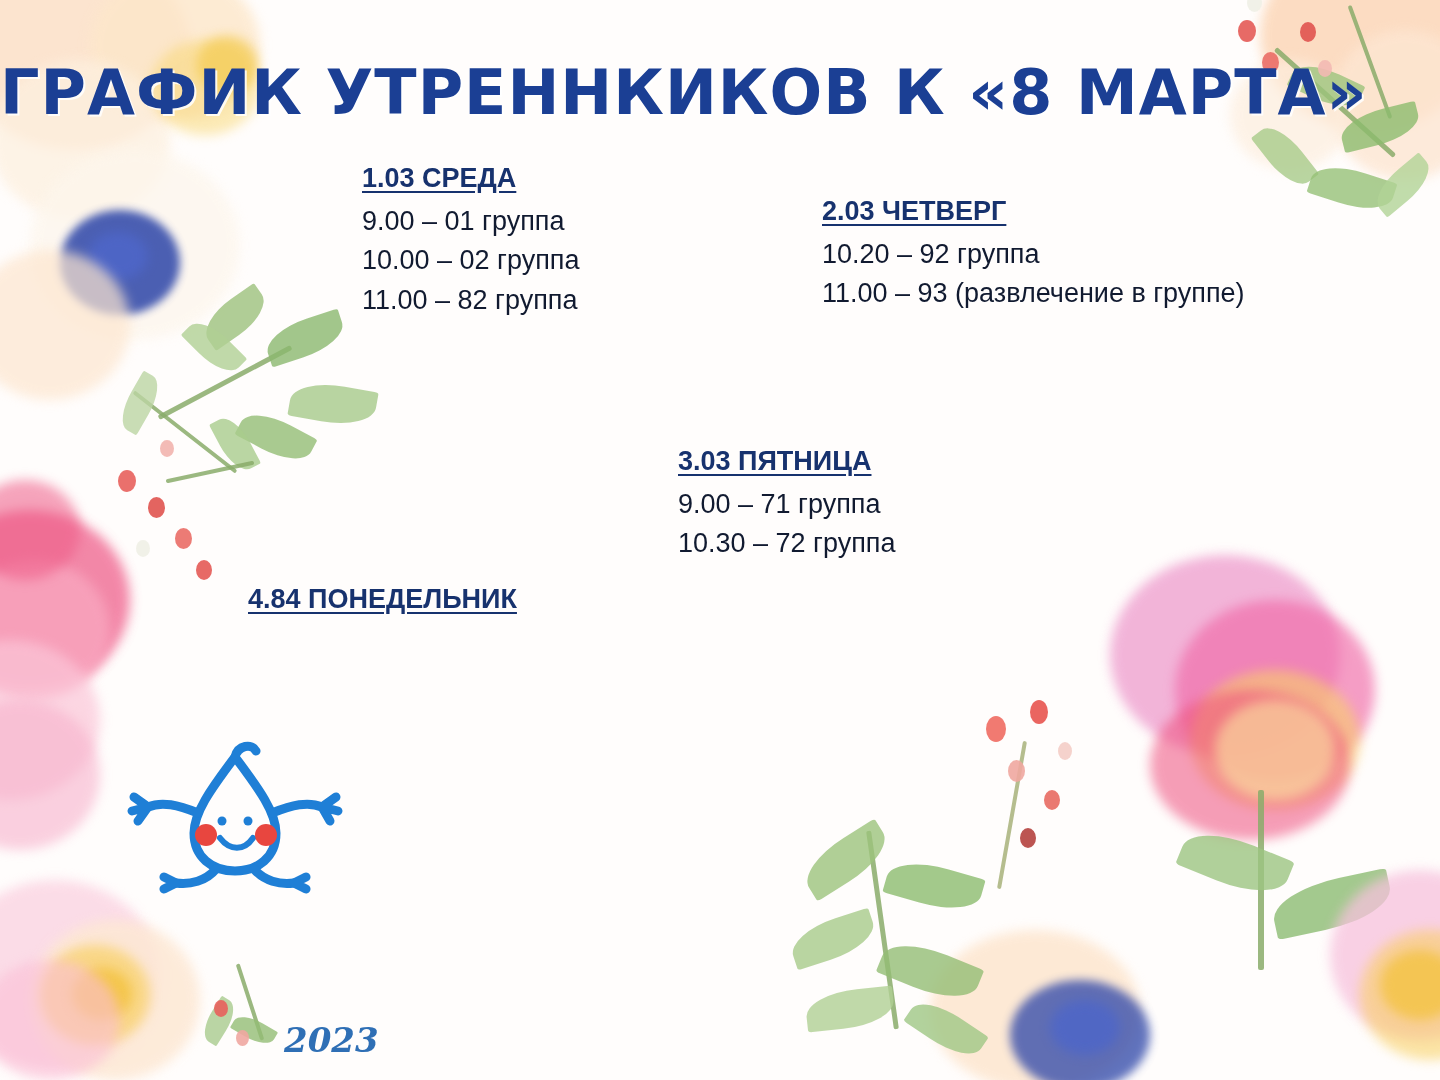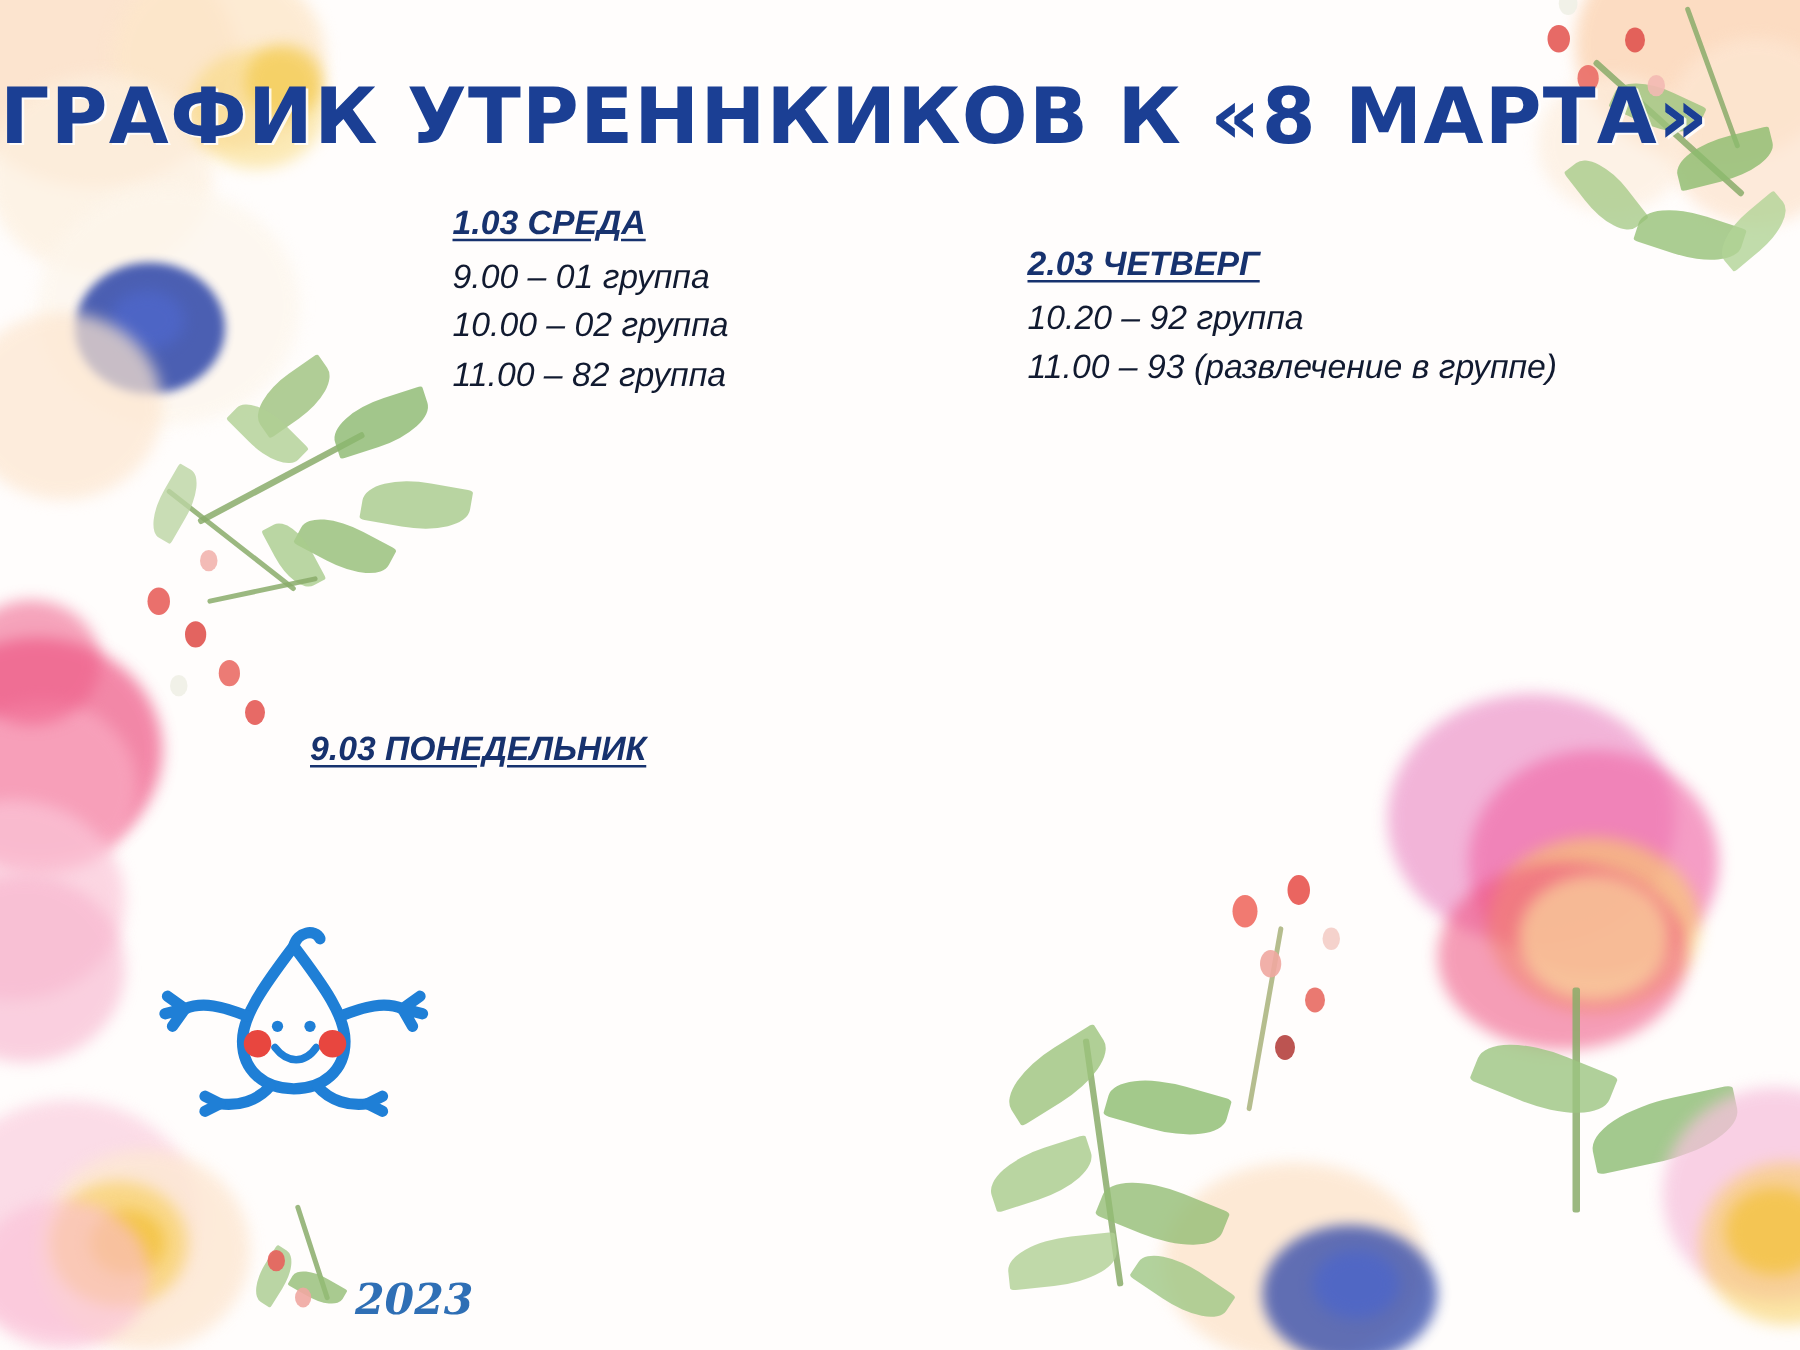--- a/index.html
+++ b/index.html
@@ -69,21 +69,20 @@
     color: #1b3f94;
     text-shadow: 2px 2px 0 rgba(255,255,255,.85);
     white-space: nowrap;
     z-index: 6;
   }
 
   
   .block {
     position: absolute;
     z-index: 5;
-    font-style: italic;
   }
   .block .day {
     font-family: "Liberation Sans", sans-serif;
     font-weight: bold;
     font-size: 27px;
     color: #17326e;
     text-decoration: underline;
     text-underline-offset: 4px;
     margin-bottom: 8px;
     white-space: nowrap;
@@ -243,23 +242,28 @@
     <div class="line">10.00 – 02 группа</div>
     <div class="line">11.00 – 82 группа</div>
   </div>
 
   <div class="block" id="b2">
     <div class="day">2.03 ЧЕТВЕРГ</div>
     <div class="line">10.20 – 92 группа</div>
     <div class="line">11.00 – 93 (развлечение в группе)</div>
   </div>
 
+  <div class="block" id="b3">
+    <div class="day">3.03 ПЯТНИЦА</div>
+    <div class="line">9.00 – 71 группа</div>
+    <div class="line">10.30 – 72 группа</div>
+  </div>
 
   <div class="block" id="b4">
-    <div class="day">9.03 ПОНЕДЕЛЬНИК</div>
+    <div class="day">4.84 ПОНЕДЕЛЬНИК</div>
   </div>
 
 
   <svg id="mascot" viewBox="0 0 230 160">
     <g fill="none" stroke="#1f7fd6" stroke-width="9" stroke-linecap="round" stroke-linejoin="round">
 
       <path d="M115 22 C140 55 156 78 156 98 C156 122 138 136 115 136 C92 136 74 122 74 98 C74 78 90 55 115 22 Z"></path>
 
       <path d="M78 78 C58 70 42 66 28 72"></path>
       <path d="M28 72 L14 62 M28 72 L12 76 M28 72 L18 86"></path>

